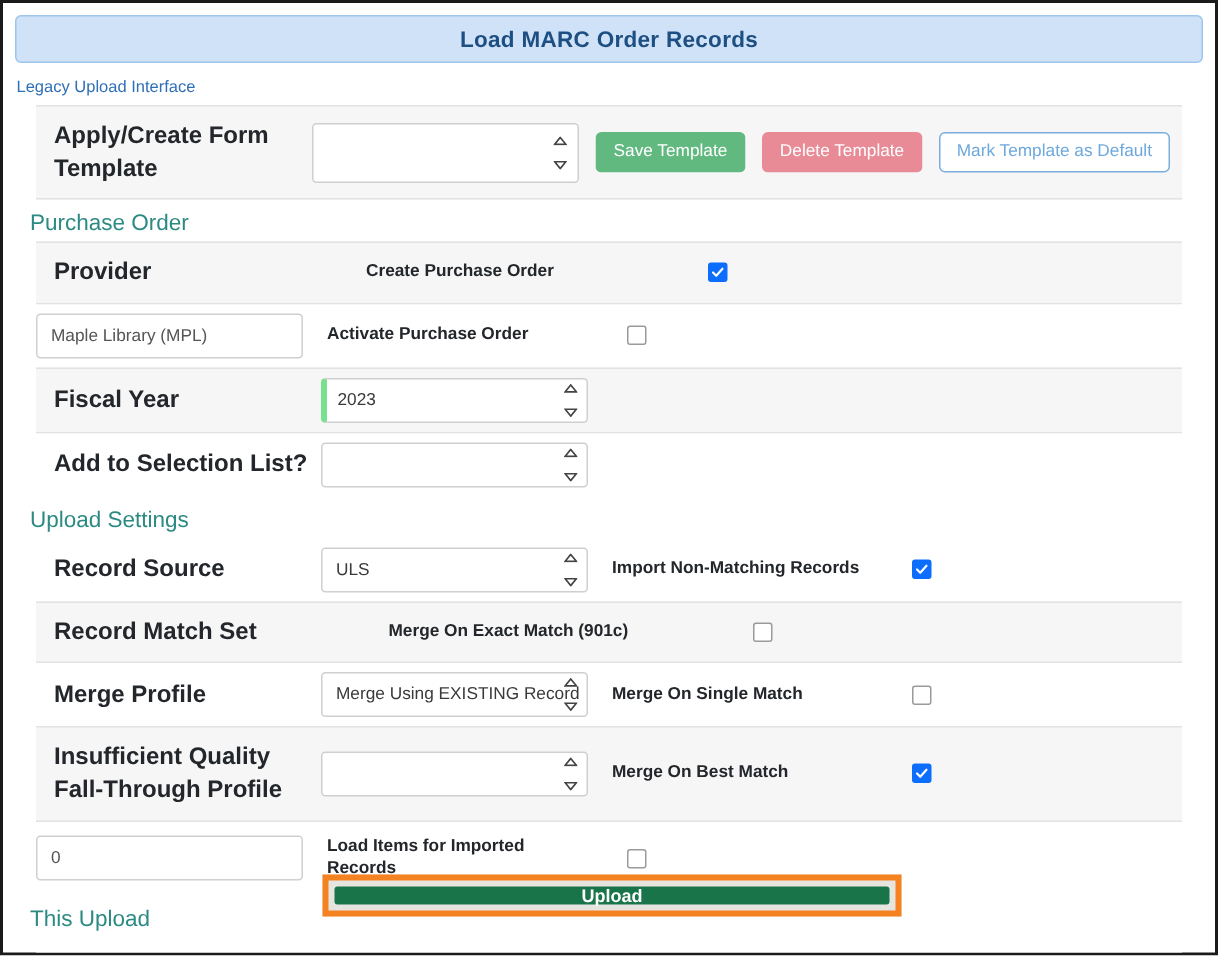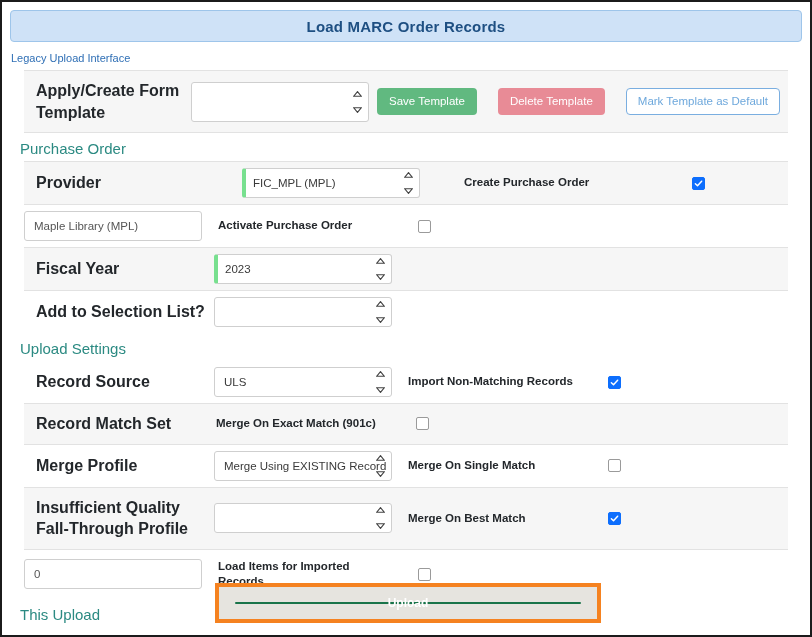--- a/index.html
+++ b/index.html
@@ -148,21 +148,21 @@
     margin-left: 4px;
   }
   .chk.on {
     background: #0d6efd;
     border-color: #0d6efd;
   }
   .chk.on svg { display: block; }
   .chk svg { display: none; }
 
   
-  .btn-row { display: flex; align-items: center; gap: 21px; padding-left: 4px; }
+  .btn-row { display: flex; align-items: center; gap: 11px; padding-left: 4px; }
   .btn {
     font-size: 11.5px;
     font-family: "Liberation Sans", sans-serif;
     border-radius: 4px;
     padding: 7px 11px;
     line-height: 1;
     cursor: pointer;
     white-space: nowrap;
     border: 1px solid transparent;
   }
@@ -184,21 +184,21 @@
     left: 213px;
     top: 581px;
     width: 386px;
     height: 28px;
     box-sizing: border-box;
     border: 4px solid #f58220;
     background: #e6e4df;
     display: flex;
     align-items: center;
     justify-content: center;
-    padding: 16px;
+    padding: 4px;
   }
   .upload-btn {
     width: 100%;
     height: 100%;
     background: #19744a;
     color: #ffffff;
     font-size: 12px;
     font-weight: bold;
     display: flex;
     align-items: center;
@@ -243,33 +243,20 @@
         <button class="btn btn-del">Delete Template</button>
         <button class="btn btn-mark">Mark Template as Default</button>
       </div>
     </div>
   </div>
 
   <div class="section-head">Purchase Order</div>
   <div id="po-rows">
       <div class="row striped" style="margin-left: 22px; gap: 28px;">
         <div class="cell-label">Provider</div>
-        <div class="cell-field">
-          <div class="sel valid">
-            <span class="val">FIC_MPL (MPL)</span>
-            <span class="spin">
-              <svg width="9" height="6" viewBox="0 0 9 6">
-                <path d="M4.5 0.6 L8.2 5.2 L0.8 5.2 Z" fill="none" stroke="#444" stroke-width="1.1"></path>
-              </svg>
-              <svg width="9" height="6" viewBox="0 0 9 6">
-                <path d="M0.8 0.8 L8.2 0.8 L4.5 5.4 Z" fill="none" stroke="#444" stroke-width="1.1"></path>
-              </svg>
-            </span>
-          </div>
-        </div>
         <div class="cell-label2">Create Purchase Order</div>
         <div class="cell-check">
           <span class="chk on">
             <svg width="9" height="9" viewBox="0 0 10 10">
               <path d="M1.5 5.2 L3.9 7.6 L8.5 2.4" fill="none" stroke="#fff" stroke-width="1.6" stroke-linecap="round" stroke-linejoin="round"></path>
             </svg>
           </span>
         </div>
       </div>
       <div class="row plain" style="margin-left: 22px;">
@@ -340,21 +327,21 @@
         </div>
         <div class="cell-label2">Import Non-Matching Records</div>
         <div class="cell-check">
           <span class="chk on">
             <svg width="9" height="9" viewBox="0 0 10 10">
               <path d="M1.5 5.2 L3.9 7.6 L8.5 2.4" fill="none" stroke="#fff" stroke-width="1.6" stroke-linecap="round" stroke-linejoin="round"></path>
             </svg>
           </span>
         </div>
       </div>
-      <div class="row striped" style="margin-left: 22px;">
+      <div class="row striped" style="margin-left: 22px; gap: 43px;">
         <div class="cell-label">Record Match Set</div>
         <div class="cell-label2">Merge On Exact Match (901c)</div>
         <div class="cell-check">
           <span class="chk"></span>
         </div>
       </div>
       <div class="row plain" style="margin-left: 22px;">
         <div class="cell-label">Merge Profile</div>
         <div class="cell-field">
           <div class="sel">

